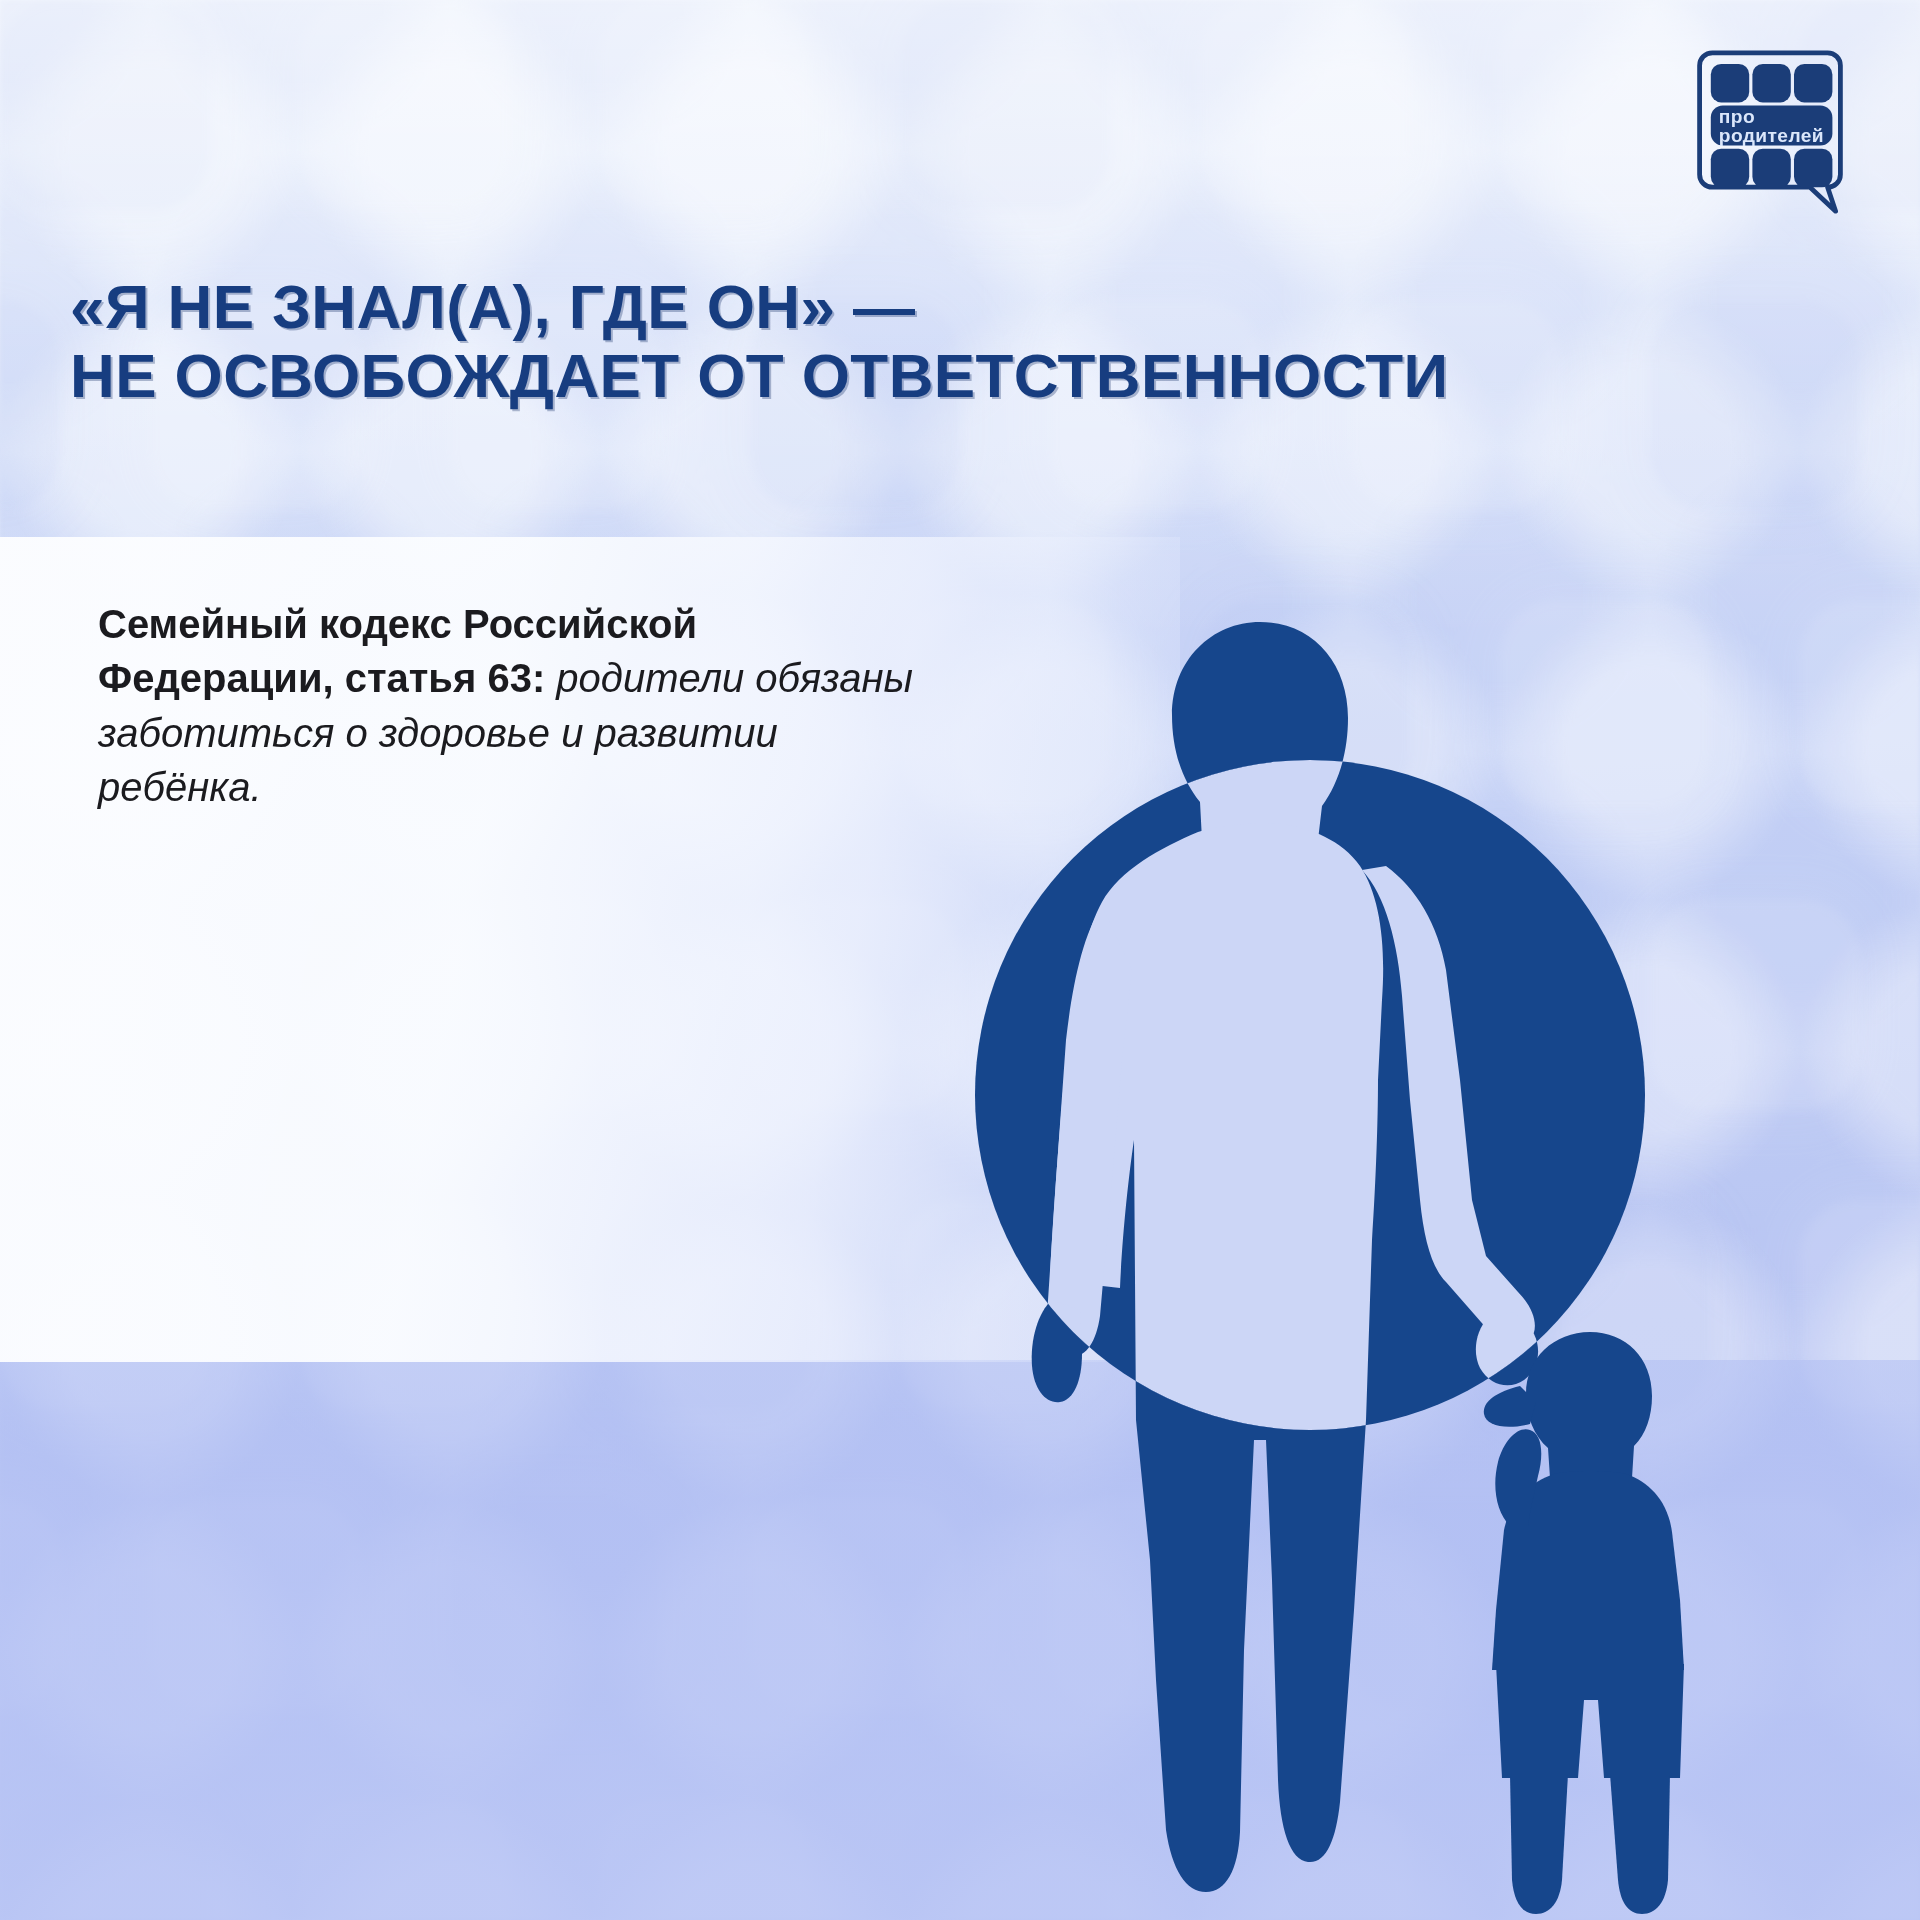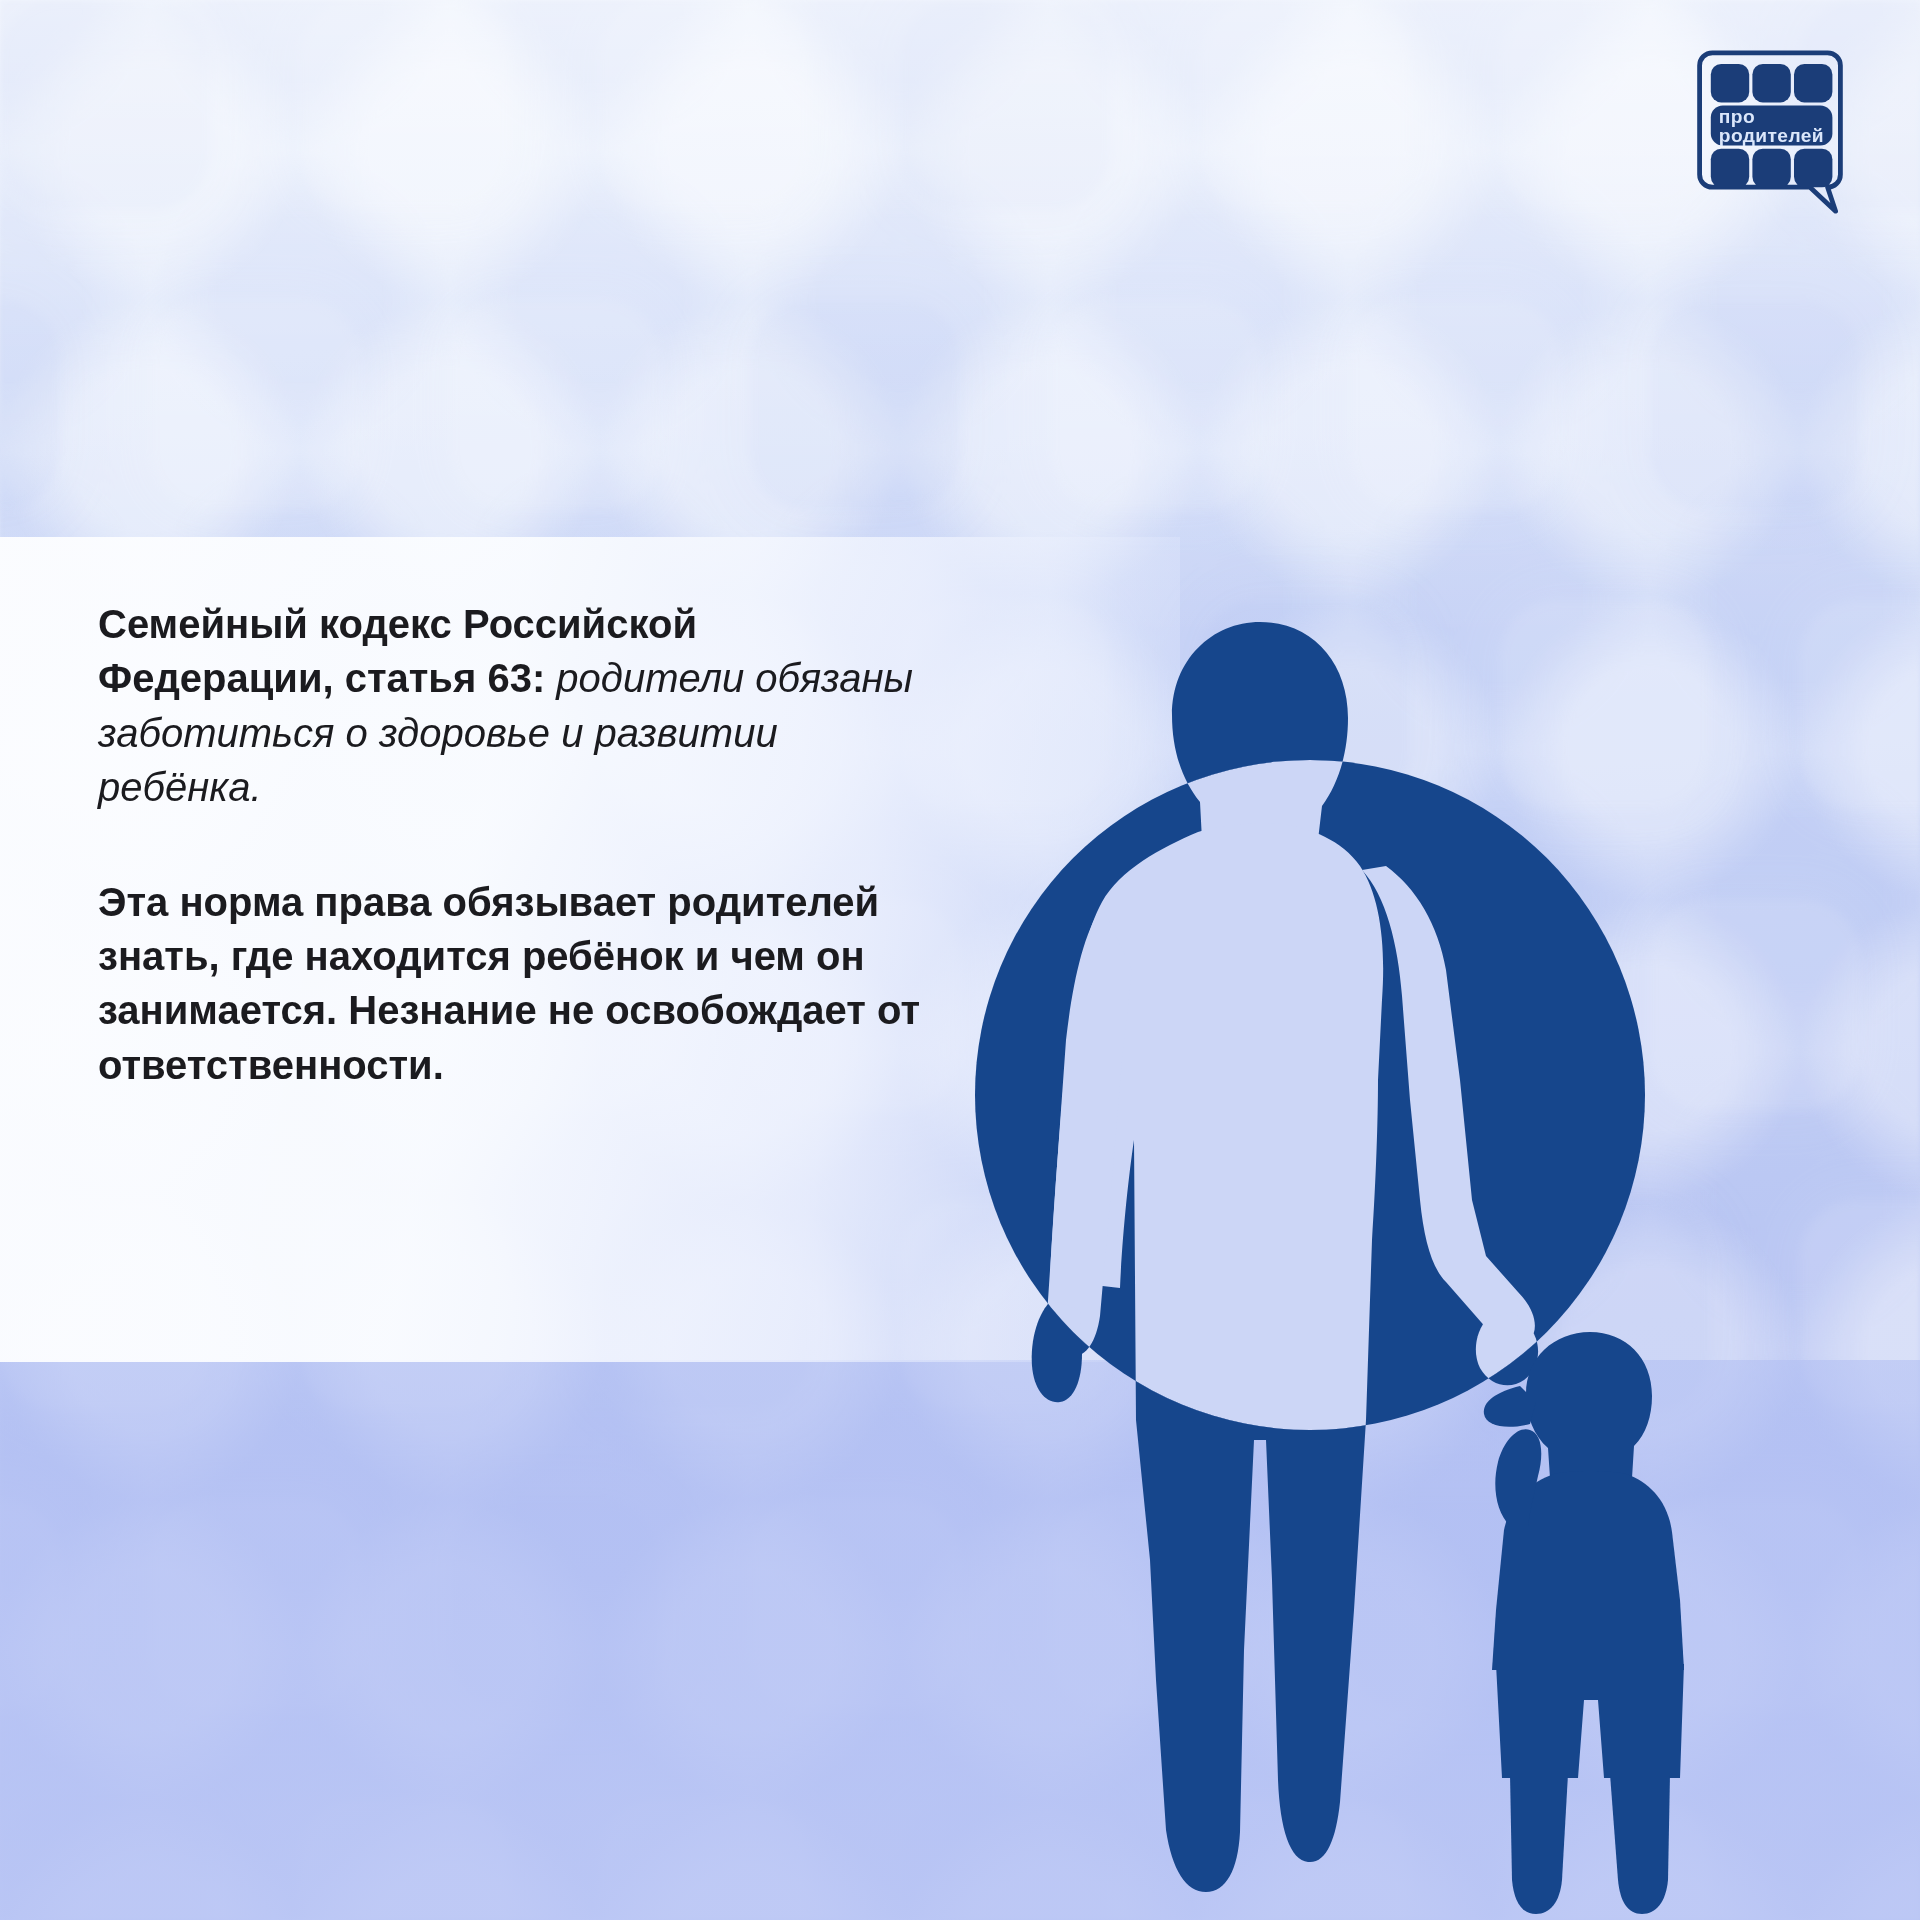--- a/index.html
+++ b/index.html
@@ -190,29 +190,32 @@
 
       <rect x="26" y="126" width="48" height="48" rx="13" fill="#1b3d78"></rect>
       <rect x="78" y="126" width="48" height="48" rx="13" fill="#1b3d78"></rect>
       <rect x="130" y="126" width="48" height="48" rx="13" fill="#1b3d78"></rect>
 
       <text x="36" y="94" font-family="Liberation Sans, sans-serif" font-size="24" font-weight="700" fill="#dbe7fb" letter-spacing="0.5">про</text>
       <text x="36" y="117" font-family="Liberation Sans, sans-serif" font-size="24" font-weight="700" fill="#dbe7fb" letter-spacing="0.5">родителей</text>
     </svg>
   </div>
 
+  <h1 class="headline">
+    <span class="l1">«Я НЕ ЗНАЛ(А), ГДЕ ОН» —</span>
+    <span class="l2">НЕ ОСВОБОЖДАЕТ ОТ ОТВЕТСТВЕННОСТИ</span>
+  </h1>
 
   <div class="panel"></div>
 
   <div class="body-text">
     <p class="para1">
       <span class="p-strong">Семейный кодекс Российской Федерации, статья 63:</span>
       <span class="p-normal">родители обязаны заботиться о здоровье и развитии ребёнка.</span>
     </p>
-    <p class="para2">Эта норма права обязывает родителей знать, где находится ребёнок и чем он занимается. Незнание не освобождает от ответственности.</p>
   </div>
 
   <div class="art">
     <svg viewBox="0 0 1100 1380" xmlns="http://www.w3.org/2000/svg" aria-hidden="true">
       <defs>
 
         <clipPath id="circClip">
           <circle cx="490" cy="555" r="335"></circle>
         </clipPath>
 

